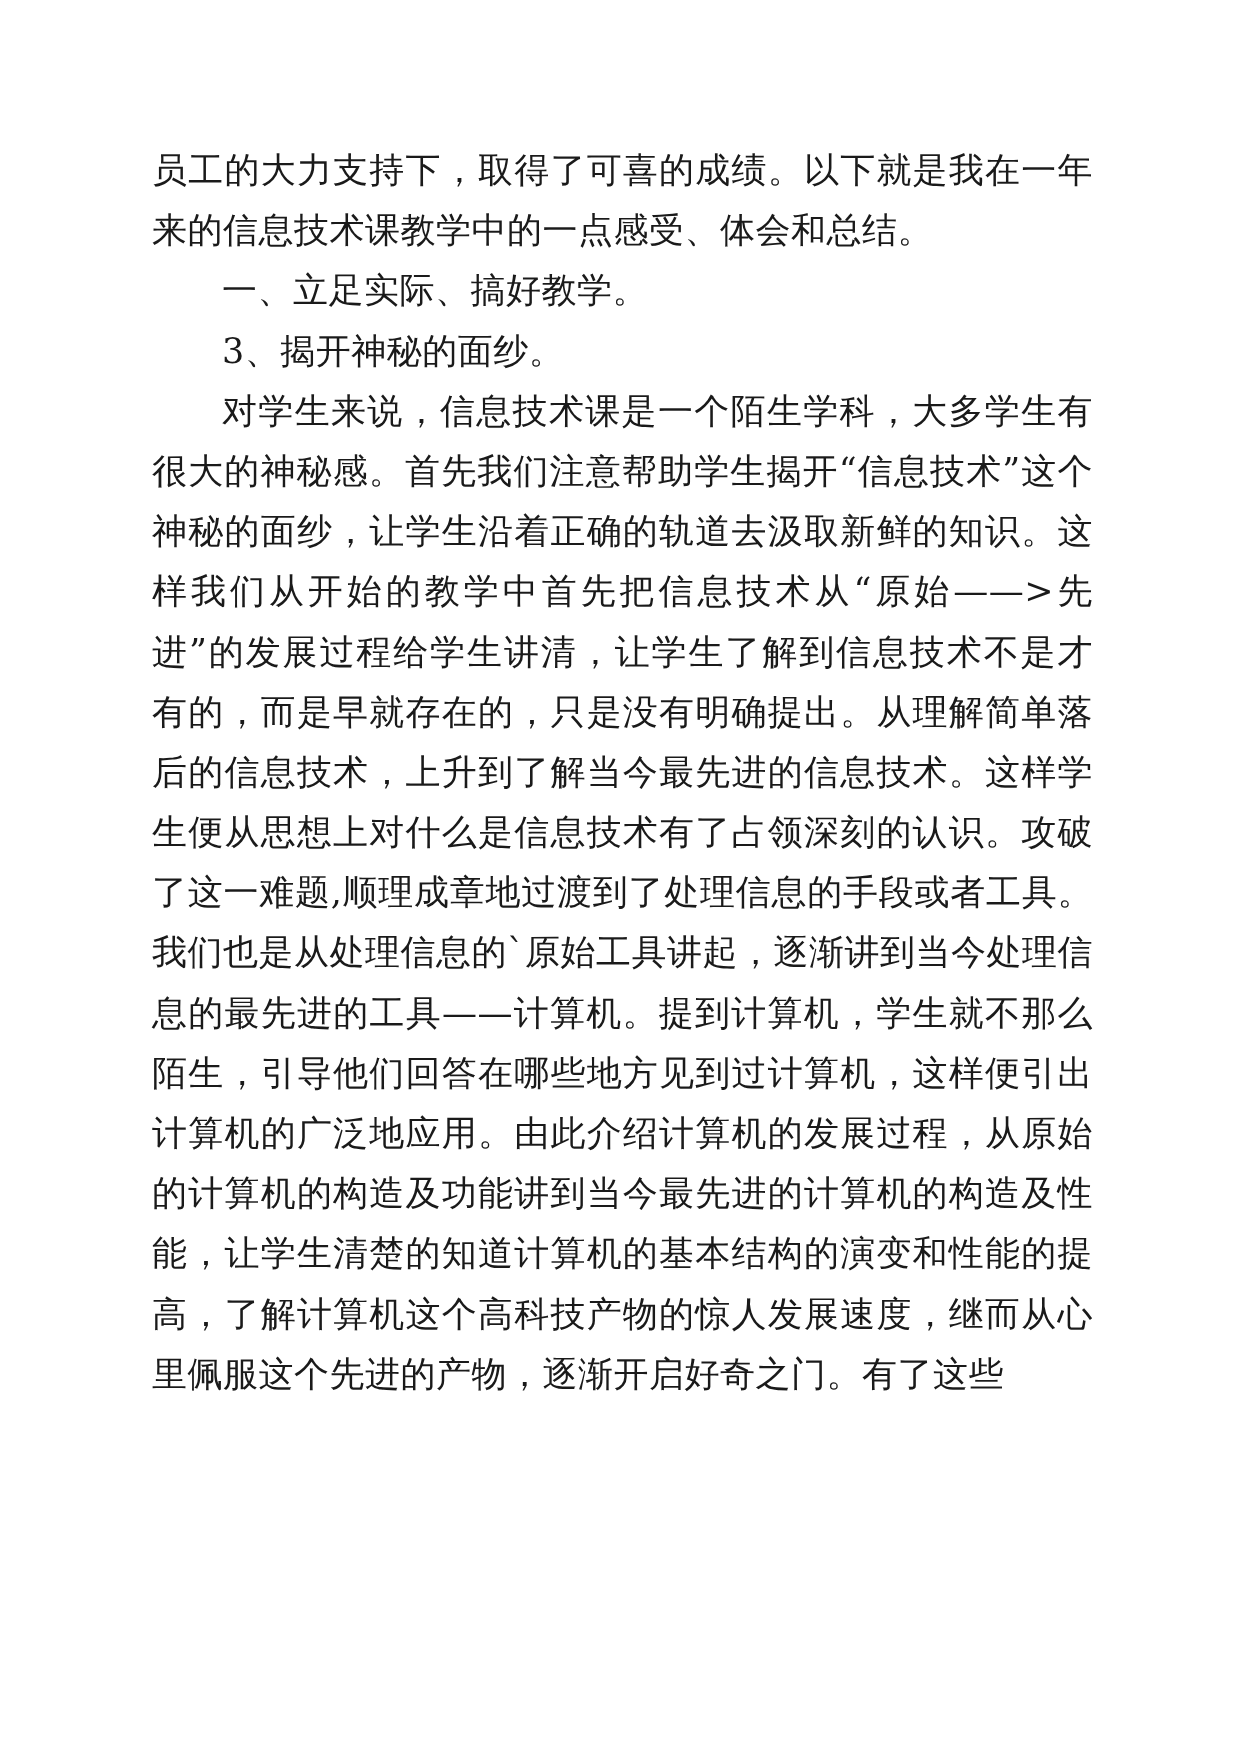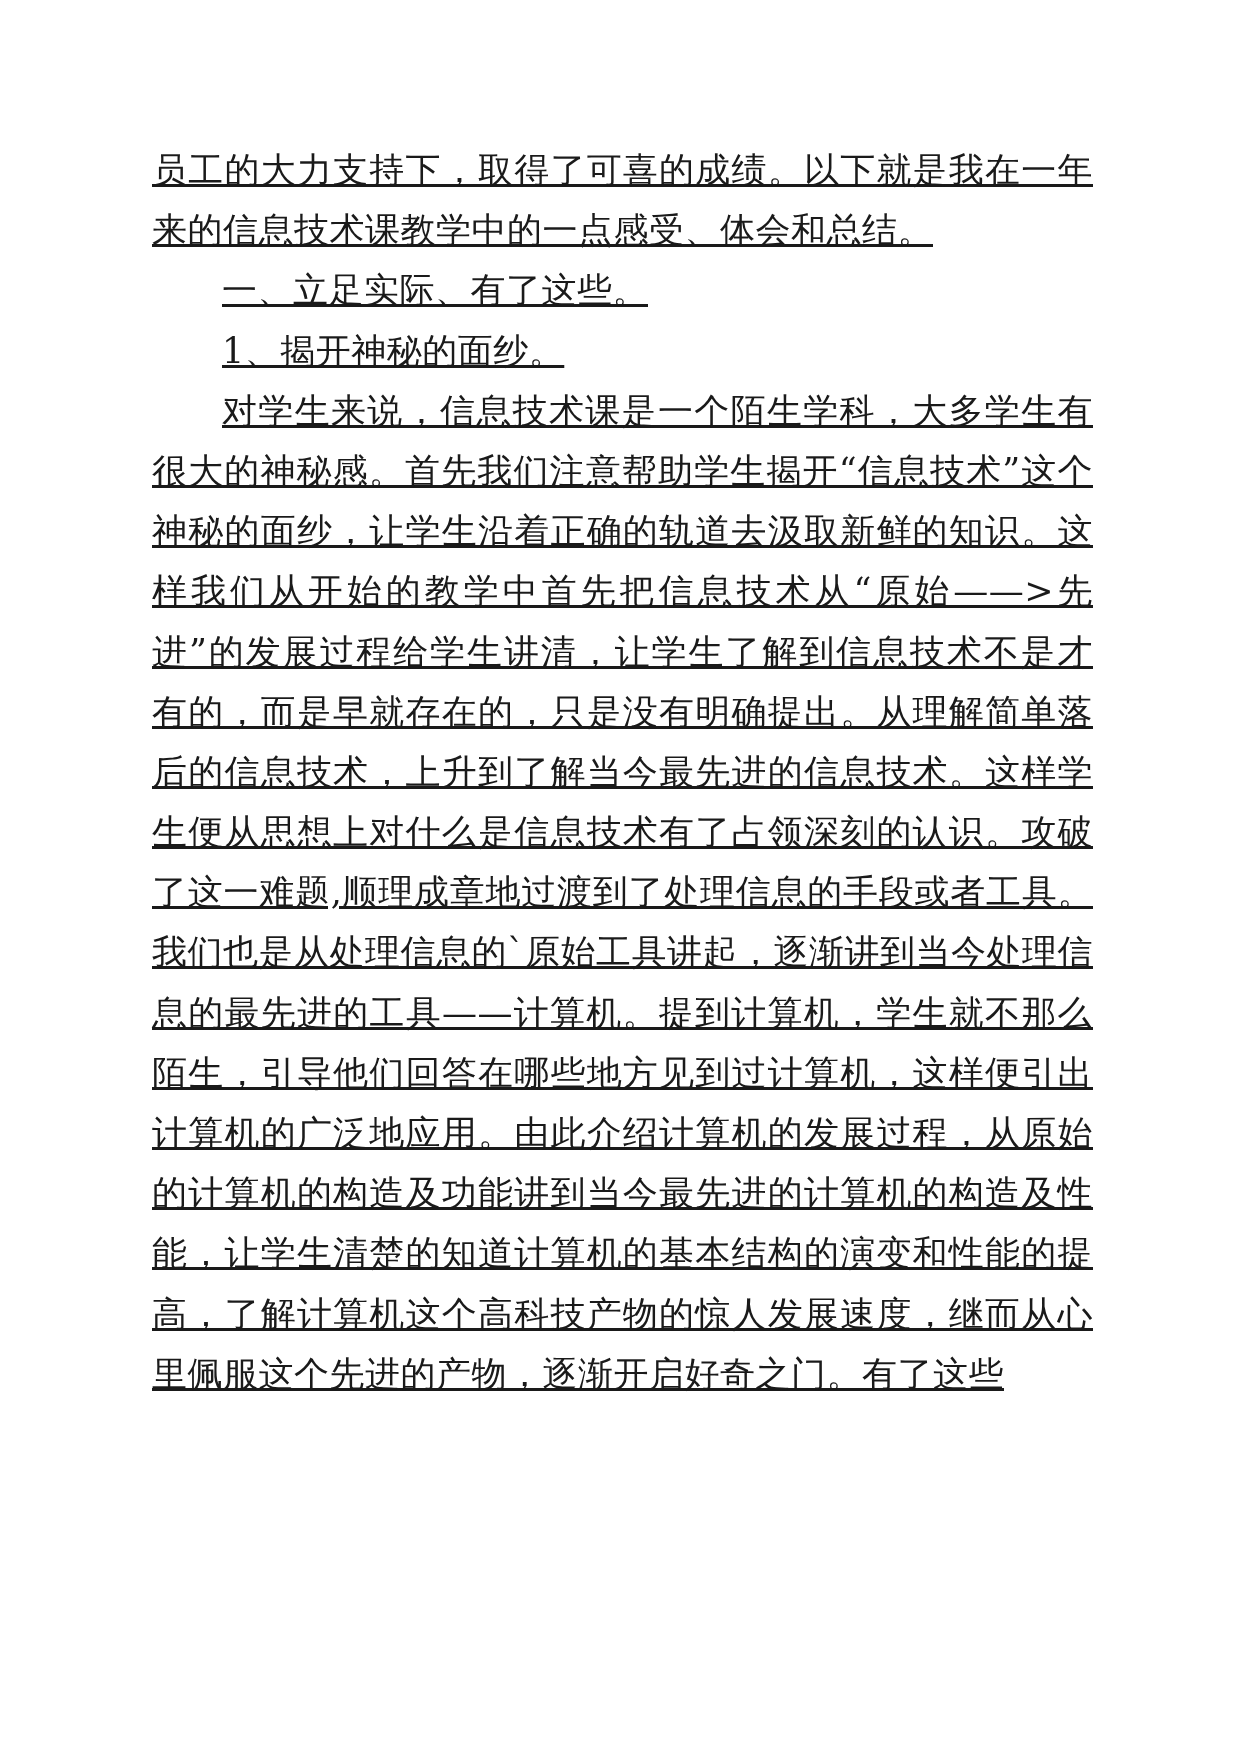--- a/index.html
+++ b/index.html
@@ -26,29 +26,28 @@
     line-height: 1.72;
     color: #1a1a1a;
     text-align: justify;
     text-justify: inter-ideograph;
     letter-spacing: 0.5px;
   }
   .para {
     margin: 0 0 0 0;
     text-indent: 0;
     white-space: normal;
-    text-decoration: underline;
   }
   .para.indent {
     text-indent: 2em;
   }
 </style>
 </head>
 <body>
 
 <div class="page">
   <div class="doc-body">
     <p class="para">员工的大力支持下，取得了可喜的成绩。以下就是我在一年来的信息技术课教学中的一点感受、体会和总结。</p>
-    <p class="para indent">一、立足实际、有了这些。</p>
-    <p class="para indent">1、揭开神秘的面纱。</p>
+    <p class="para indent">一、立足实际、搞好教学。</p>
+    <p class="para indent">3、揭开神秘的面纱。</p>
     <p class="para indent">对学生来说，信息技术课是一个陌生学科，大多学生有很大的神秘感。首先我们注意帮助学生揭开“信息技术”这个神秘的面纱，让学生沿着正确的轨道去汲取新鲜的知识。这样我们从开始的教学中首先把信息技术从“原始——&gt;先进”的发展过程给学生讲清，让学生了解到信息技术不是才有的，而是早就存在的，只是没有明确提出。从理解简单落后的信息技术，上升到了解当今最先进的信息技术。这样学生便从思想上对什么是信息技术有了占领深刻的认识。攻破了这一难题,顺理成章地过渡到了处理信息的手段或者工具。我们也是从处理信息的`原始工具讲起，逐渐讲到当今处理信息的最先进的工具——计算机。提到计算机，学生就不那么陌生，引导他们回答在哪些地方见到过计算机，这样便引出计算机的广泛地应用。由此介绍计算机的发展过程，从原始的计算机的构造及功能讲到当今最先进的计算机的构造及性能，让学生清楚的知道计算机的基本结构的演变和性能的提高，了解计算机这个高科技产物的惊人发展速度，继而从心里佩服这个先进的产物，逐渐开启好奇之门。有了这些</p>
   </div>
 </div>
 
 </body></html>

